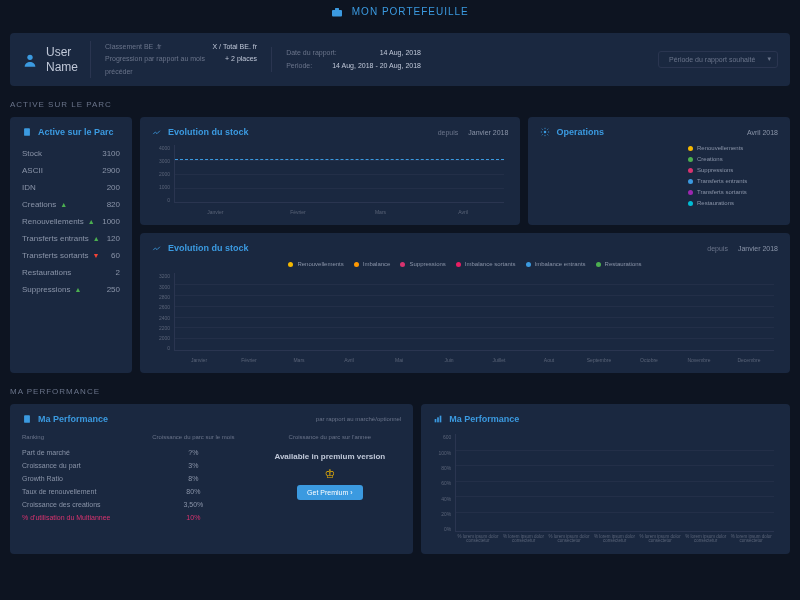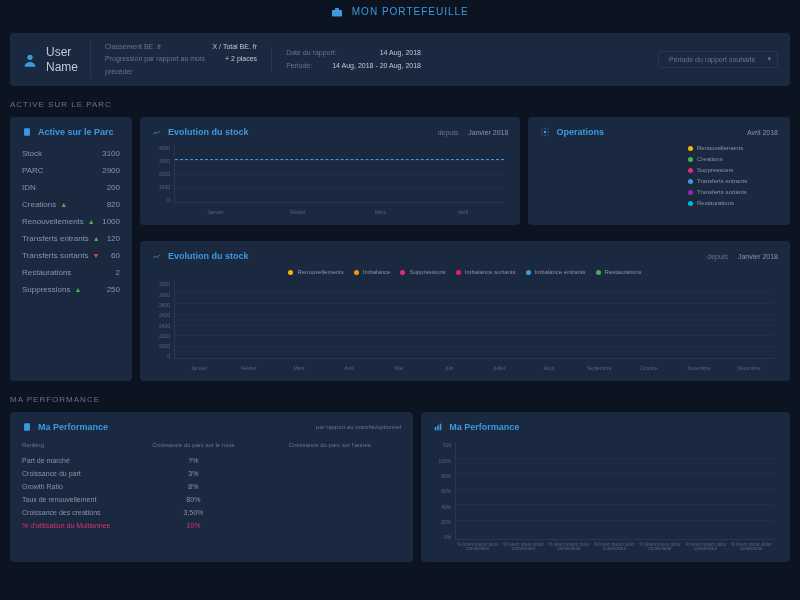--- a/index.html
+++ b/index.html
@@ -122,21 +122,21 @@
             <rect x="5" y="3" width="14" height="18" rx="2"></rect>
           </svg>
         <span class="card-title">Active sur le Parc</span>
       </div>
       <div id="active-rows">
           <div class="metric-row">
             <span class="metric-label">Stock</span>
             <span class="metric-value">3100</span>
           </div>
           <div class="metric-row">
-            <span class="metric-label">PARC</span>
+            <span class="metric-label">ASCII</span>
             <span class="metric-value">2900</span>
           </div>
           <div class="metric-row">
             <span class="metric-label">IDN</span>
             <span class="metric-value">200</span>
           </div>
           <div class="metric-row">
             <span class="metric-label">Creations<span class="metric-arrow-up">▲</span></span>
             <span class="metric-value">820</span>
           </div>
@@ -156,21 +156,21 @@
             <span class="metric-label">Restaurations</span>
             <span class="metric-value">2</span>
           </div>
           <div class="metric-row">
             <span class="metric-label">Suppressions<span class="metric-arrow-up">▲</span></span>
             <span class="metric-value">250</span>
           </div>
         </div>
     </div>
 
-    <div style="flex:1;display:flex;flex-direction:column;gap:8px">
+    <div style="flex:1;display:flex;flex-direction:column;">
       <div class="cards-row">
         <div class="card evo-card">
           <div class="card-header">
             <svg class="card-icon" viewBox="0 0 24 24">
                 <path d="M3 17l5-5 4 4 7-7" stroke="#3b9ae0" fill="none" stroke-width="2"></path>
               </svg>
             <span class="card-title">Evolution du stock</span>
             <span class="card-sub">depuis</span>
             <span class="card-date" style="margin-left:4px">Janvier 2018</span>
           </div>
@@ -315,20 +315,25 @@
             </div>
           <div class="perf-tr highlight-row">
             <div class="perf-td">% d'utilisation du Multiannee</div>
             <div class="perf-td">10%</div>
           </div>
         </div>
         <div style="flex:1">
           <div class="perf-table-h">
               <div class="perf-th" style="text-align:center">Croissance du parc sur l'annee</div>
             </div>
+          <div class="premium-box">
+            <div class="premium-text" style="white-space:pre-line">Available in premium version</div>
+            <span class="crown">♔</span>
+            <button class="premium-btn"><span>Get Premium</span> ›</button>
+          </div>
         </div>
       </div>
     </div>
 
     <div class="perf-card perf-right">
       <div class="perf-header">
         <svg class="card-icon" viewBox="0 0 24 24">
             <rect x="4" y="12" width="4" height="8"></rect>
             <rect x="10" y="8" width="4" height="12"></rect>
             <rect x="16" y="4" width="4" height="16"></rect>

